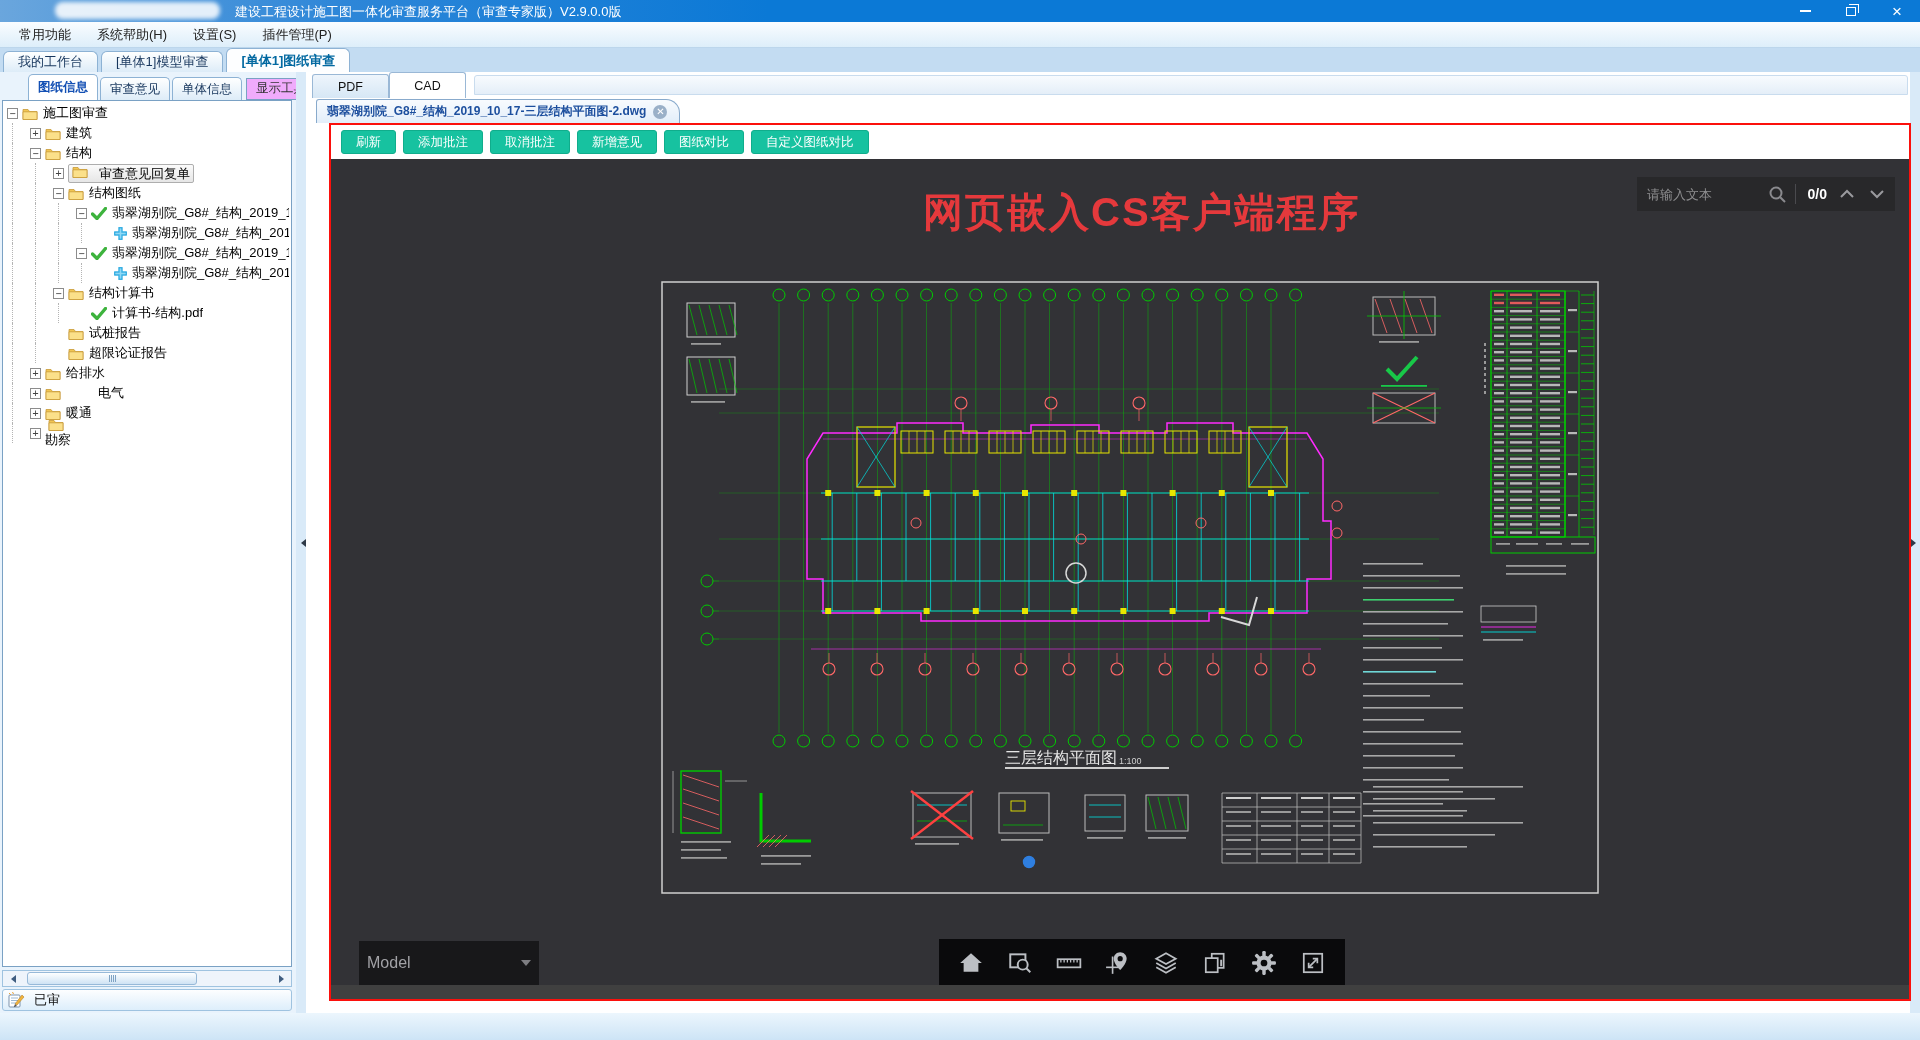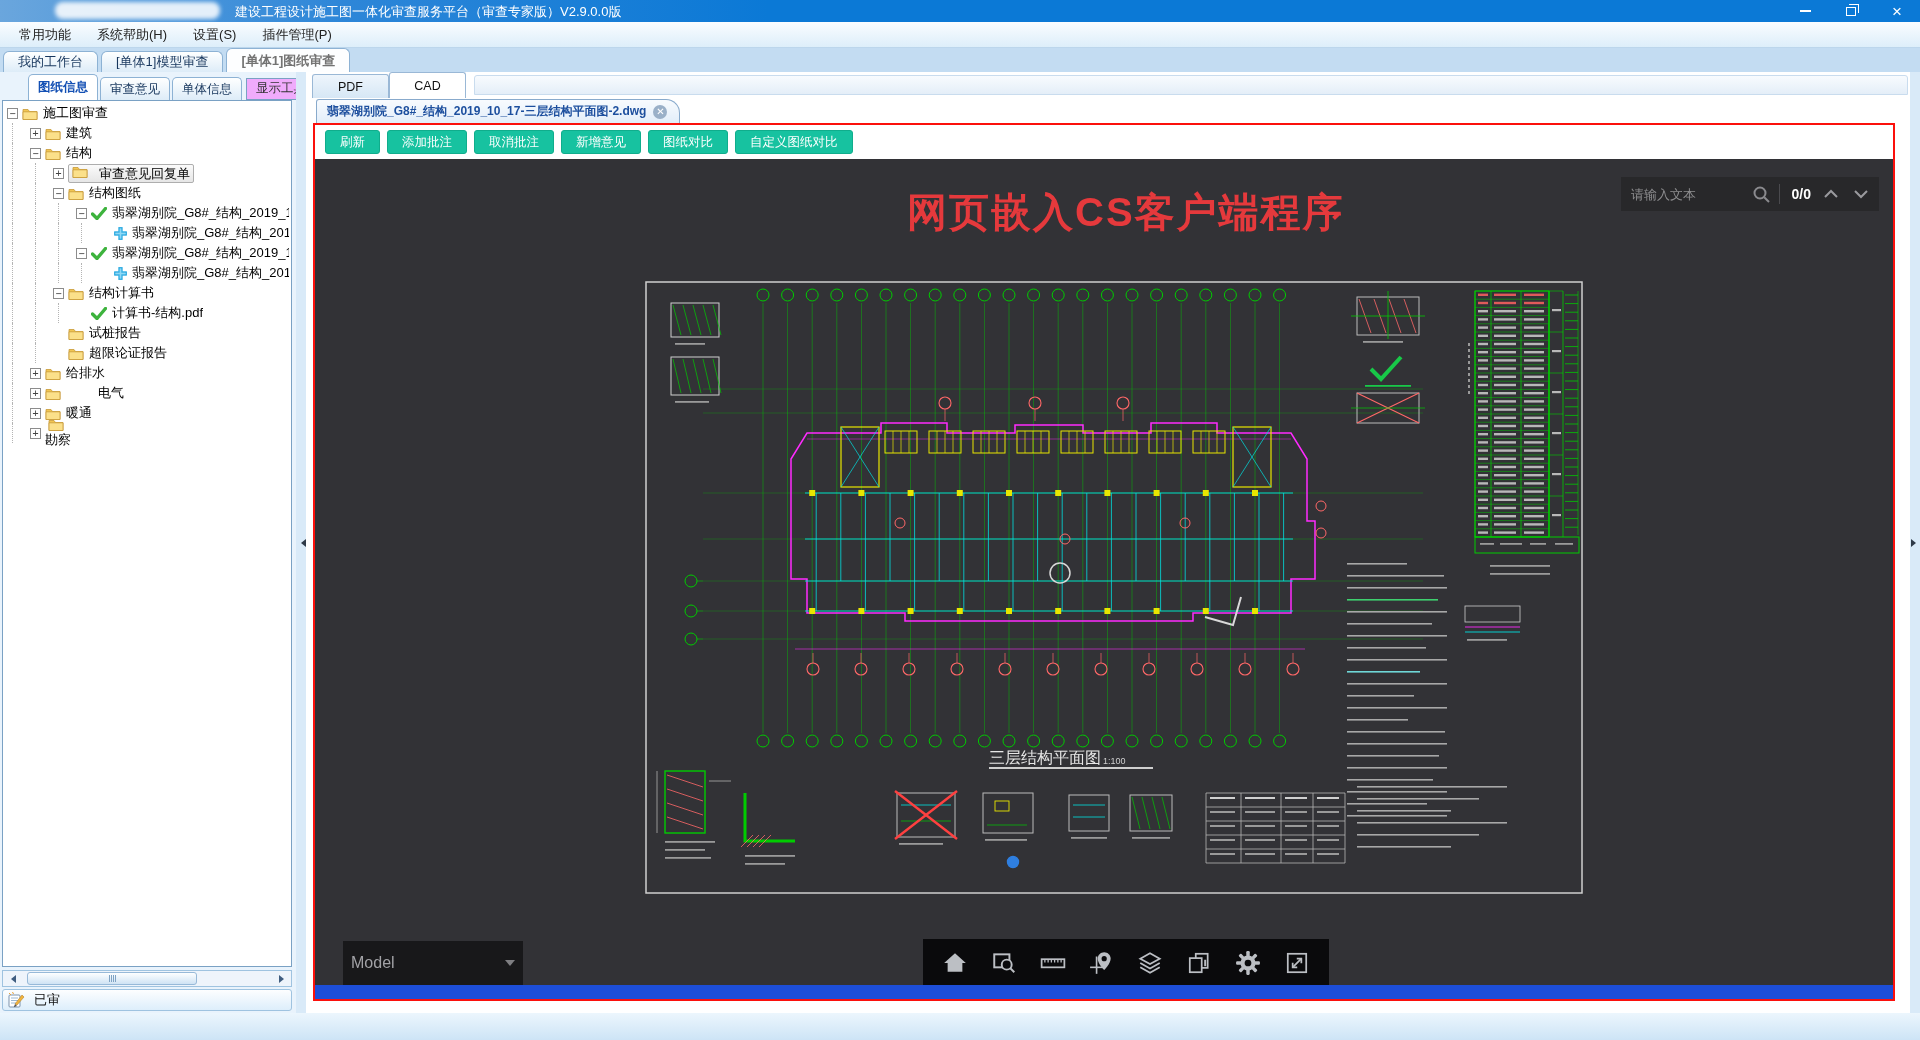--- a/index.html
+++ b/index.html
@@ -22,21 +22,21 @@
   
   .menubar { position:absolute; left:0; top:22px; width:1920px; height:26px;
     background:linear-gradient(#fafdff,#ddeefa); border-bottom:1px solid #bcd6ec; display:flex; align-items:center; padding-left:6px; }
   .menu-item { font-size:13px; color:#222; padding:0 13px; height:100%; display:flex; align-items:center; cursor:default; }
 
   
   .maintabs { position:absolute; left:0; top:48px; width:1920px; height:24px; background:#c3dcf2; display:flex; align-items:flex-end; padding-left:3px; }
   .mtab { display:inline-flex; align-items:center; padding:0 14px; height:21px; margin-right:3px;
     border:1px solid #8db2d4; border-bottom:none; border-radius:6px 6px 0 0;
     background:linear-gradient(#feffff,#ddecf8); color:#17365d; font-size:13px; white-space:nowrap; }
-  .mtab.active { background:#fdfeff; font-weight:bold; height:24px; color:#737373; }
+  .mtab.active { background:#fdfeff; font-weight:bold; height:24px; color:#0369a1; }
 
   
   .leftpanel { position:absolute; left:0; top:72px; width:296px; bottom:27px; background:#e9f3fc; }
   .paneltabs { position:absolute; left:2px; top:1px; right:2px; height:27px; display:flex; align-items:flex-end; }
   .ptab { display:inline-flex; align-items:center; padding:0 9px; height:23px; margin-right:2px;
     border:1px solid #8db2d4; border-bottom:none; border-radius:5px 5px 0 0;
     background:linear-gradient(#feffff,#ddecf8); color:#17365d; font-size:12.5px; white-space:nowrap; }
   .ptab.active { background:#fff; font-weight:bold; color:#1450b4; height:26px;margin-left:26px; }
   .toolsel { display:flex; align-items:center; height:23px; margin-left:2px; }
   .toolsel .box { height:22px; background:#f0abfc; border:1px solid #7aa1c4; border-right:none; display:flex; align-items:center; padding:0 9px; font-size:12.5px; color:#333; width:82px; }
@@ -79,21 +79,21 @@
     border:1px solid #9ab8d6; border-bottom:none; border-radius:3px 3px 0 0; background:linear-gradient(#eef5fc,#d6e7f5); }
   .dtab.active { background:#fff; height:26px; }
   .dtab-rest { flex:1; height:20px; margin:0 2px 3px 8px; background:linear-gradient(#f8fbfe,#e4eef8); border:1px solid #c9dcee; border-radius:3px 3px 0 0; }
   .filetabs { position:absolute; left:0; right:0; top:26px; height:25px; background:#fff; display:flex; align-items:flex-end; padding-left:10px; }
   .ftab { display:inline-flex; align-items:center; gap:7px; height:24px; padding:0 12px 0 10px;
     border:1px solid #88aacc; border-bottom:none; border-radius:3px 14px 0 0;
     background:linear-gradient(#f8fbfe,#e2eefa); }
   .ftab-label { font-size:12px; font-weight:bold; color:#1d4f9e; white-space:nowrap; }
   .ftab-close { width:14px; height:14px; border-radius:50%; background:#9ab0c8; color:#fff; font-size:10px; line-height:14px; text-align:center; }
 
-  .redbox { position:absolute; left:7px; top:51px; width:1582px; height:878px; border:2px solid #fb100c; background:#1d4ed8; }
+  .redbox { position:absolute; left:23px; top:51px; width:1582px; height:878px; border:2px solid #fb100c; background:#404040; }
   .cadtoolbar { position:absolute; left:0; right:0; top:0; height:34px; background:#fff; display:flex; align-items:center; gap:7px; padding-left:10px; }
   .tealbtn { height:24px; padding:0 14px; background:#17c2a0; border:1px solid #10ad8c; border-radius:3px;
     color:#fff; font-size:12.5px; display:flex; align-items:center; white-space:nowrap; }
   .cadarea { position:absolute; left:0; right:0; top:34px; bottom:14px; background:#323236; overflow:hidden; }
 
   .overlay-title { position:absolute; left:592px; top:26px; font-size:40px; font-weight:bold; color:#e5393c; letter-spacing:2px; white-space:nowrap; }
 
   .searchw { position:absolute; right:14px; top:18px; width:258px; height:34px; background:#28282a; display:flex; align-items:center; padding:0 10px; gap:8px; }
   .search-input { flex:1; min-width:0; background:transparent; border:none; outline:none; color:#ddd; font-size:13px; font-family:"Liberation Sans",sans-serif; }
   .search-input::placeholder { color:#8d8d8f; }

